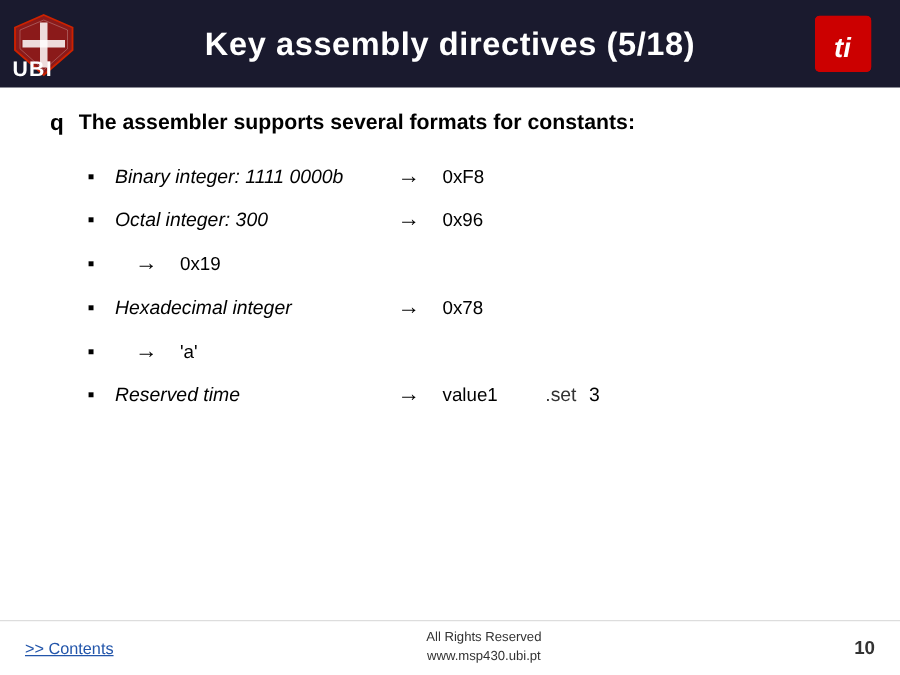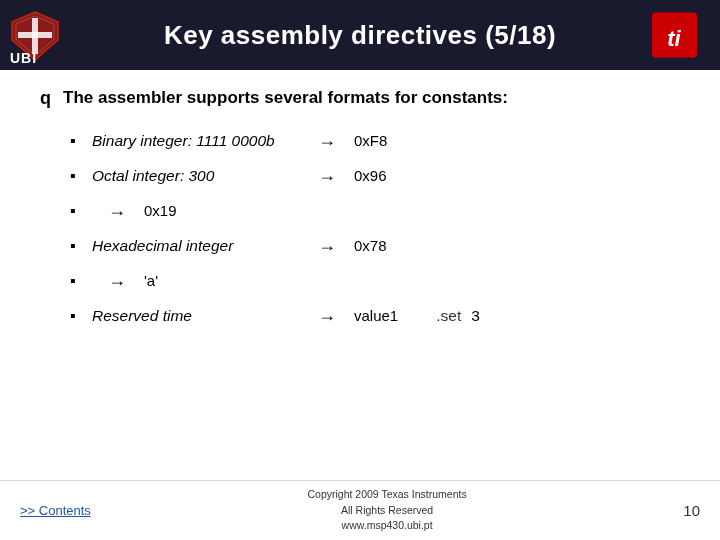--- a/index.html
+++ b/index.html
@@ -41,21 +41,21 @@
       top: 50%;
       transform: translateY(-50%);
       width: 53px;
       height: 45px;
     }
     .ubi-label {
       position: absolute;
       left: 10px;
       bottom: 4px;
       color: white;
-      font-size: 14px;
+      font-size: 17px;
       font-weight: bold;
       letter-spacing: 1px;
     }
     .content {
       padding: 18px 40px 10px 40px;
     }
     .main-question {
       display: flex;
       align-items: flex-start;
       font-size: 17px;
@@ -126,21 +126,21 @@
       cursor: pointer;
     }
     .footer-center {
       text-align: center;
       font-size: 10.5px;
       color: #333;
       line-height: 1.5;
     }
     .footer-page {
       font-size: 15px;
-      font-weight: normal;
+      font-weight: bold;
       color: #333;
     }
     
     .ti-logo {
       width: 45px;
       height: 45px;
       background: #cc0000;
       border-radius: 4px;
       display: flex;
       align-items: center;
@@ -231,18 +231,17 @@
       <span class="item-extra">.set</span>
       <span class="item-extra-num">3</span>
     </div>
 
   </div>
 </div>
 
 <div class="footer">
   <span class="footer-link">&gt;&gt; Contents</span>
   <div class="footer-center">
-    <div>Copyright  2009 Texas Instruments</div>
     <div>All Rights Reserved</div>
     <div>www.msp430.ubi.pt</div>
   </div>
   <span class="footer-page">10</span>
 </div>
 
 </body></html>

